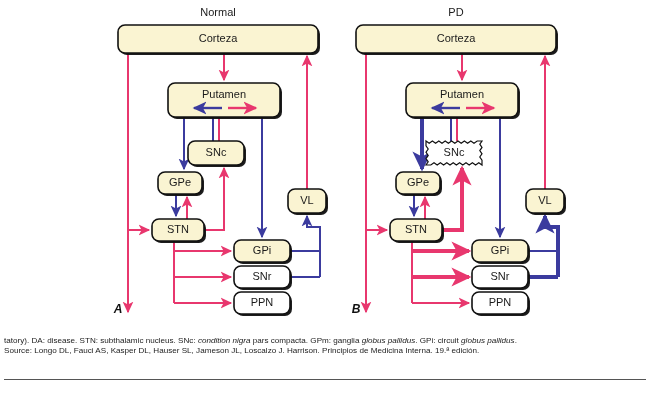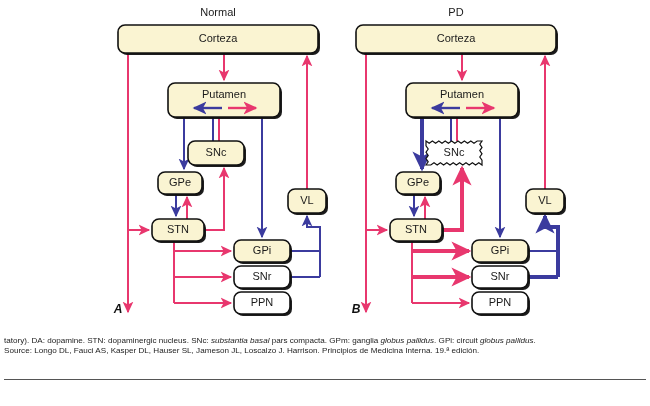--- a/index.html
+++ b/index.html
@@ -220,20 +220,20 @@
               <path d="M112,108 L84,108" fill="none" stroke="#3B3B9E" stroke-width="2.4" marker-end="url(#ar-blue)"></path>
               <path d="M118,108 L146,108" fill="none" stroke="#E8376E" stroke-width="2.4" marker-end="url(#ar-red)"></path>
             </g>
             <text x="8" y="313" class="panelletter">B</text>
           </g>
         </g>
     </svg>
   </div>
 
   <div id="legend-block">
-    <p><span>tatory). DA: dopamine. STN: dopaminergic nucleus. SNc: </span><span class="it">substantia basal</span><span> pars compacta. GPm: ganglia </span><span class="it">globus pallidus</span><span>. GPi: circuit </span><span class="it">globus pallidus</span><span>.</span></p>
+    <p><span>tatory). DA: disease. STN: subthalamic nucleus. SNc: </span><span class="it">condition nigra</span><span> pars compacta. GPm: ganglia </span><span class="it">globus pallidus</span><span>. GPi: circuit </span><span class="it">globus pallidus</span><span>.</span></p>
     <p>Source: Longo DL, Fauci AS, Kasper DL, Hauser SL, Jameson JL, Loscalzo J. Harrison. Principios de Medicina Interna. 19.ª edición.</p>
   </div>
 
   <div id="caption-rule"></div>
 
 
 </div>
 
 </body></html>

